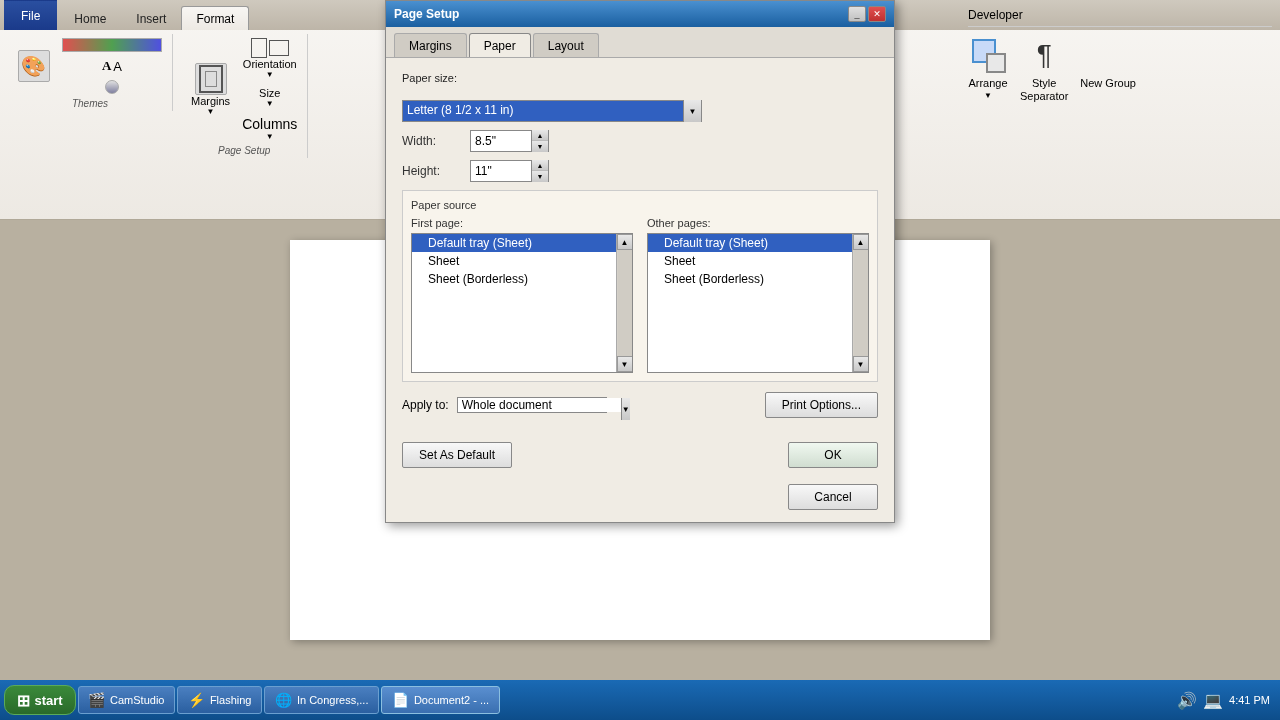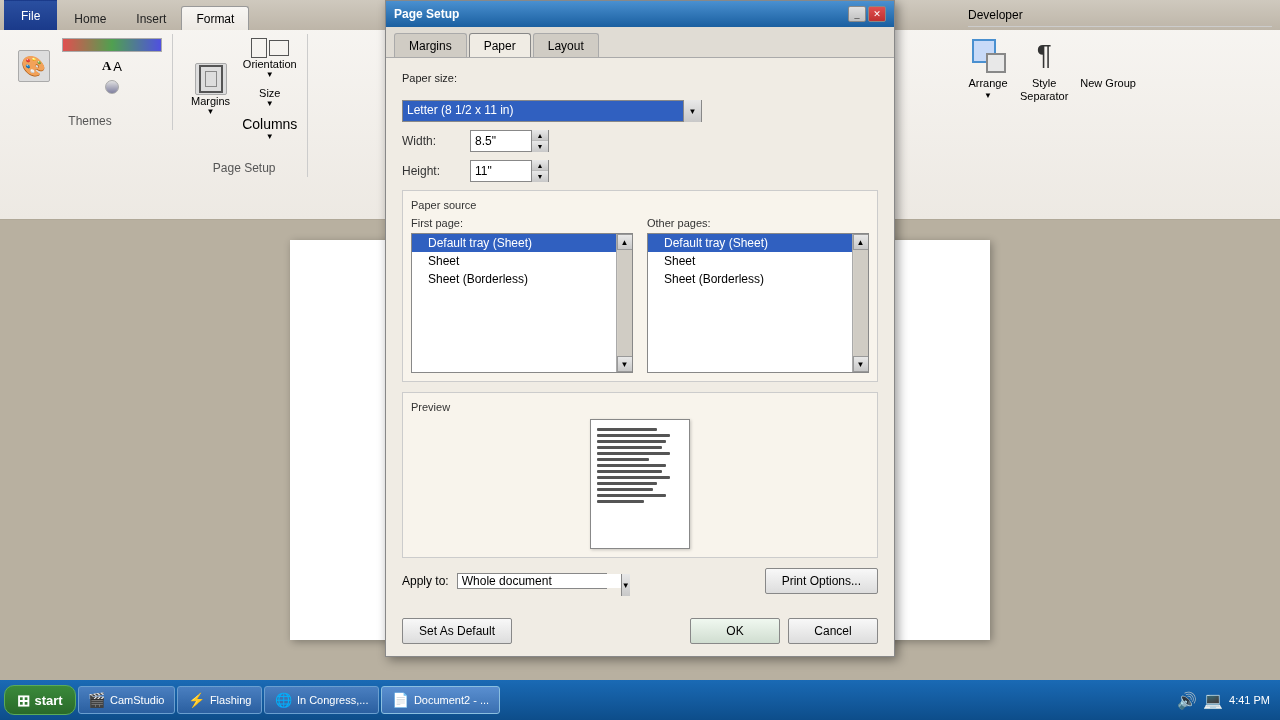--- a/index.html
+++ b/index.html
@@ -69,23 +69,24 @@
     .ribbon-group {
       display: flex;
       flex-direction: column;
       align-items: center;
       padding: 2px 6px;
       border-right: 1px solid #ccc;
       min-width: 60px;
     }
 
     .ribbon-group-label {
-      font-size: 12px;
+      font-size: 10px;
       color: #555;
-      margin-top: 18px;
+      margin-top: 2px;
+      font-style: italic;
     }
 
     .ribbon-items {
       display: flex;
       gap: 4px;
       align-items: center;
     }
 
     .ribbon-btn {
       display: flex;
@@ -771,55 +772,35 @@
               <div class="list-scrollbar">
                 <div class="scroll-btn">▲</div>
                 <div class="scroll-track"></div>
                 <div class="scroll-btn">▼</div>
               </div>
             </div>
           </div>
         </div>
       </div>
 
-      <div class="preview-section">
-        <div class="preview-label">Preview</div>
-        <div class="preview-paper">
-          <div class="preview-lines">
-            <div class="preview-line" style="width:70%;"></div>
-            <div class="preview-line" style="width:85%;"></div>
-            <div class="preview-line" style="width:80%;"></div>
-            <div class="preview-line" style="width:75%;"></div>
-            <div class="preview-line" style="width:85%;"></div>
-            <div class="preview-line" style="width:60%;"></div>
-            <div class="preview-line" style="width:80%;"></div>
-            <div class="preview-line" style="width:75%;"></div>
-            <div class="preview-line" style="width:85%;"></div>
-            <div class="preview-line" style="width:70%;"></div>
-            <div class="preview-line" style="width:65%;"></div>
-            <div class="preview-line" style="width:80%;"></div>
-            <div class="preview-line" style="width:55%;"></div>
-          </div>
-        </div>
-      </div>
 
       <div class="bottom-row">
         <span class="apply-label">Apply to:</span>
         <div class="apply-combo">
           <input class="apply-input" type="text" value="Whole document" style="">
           <div class="combo-btn">▼</div>
         </div>
         <div style="flex:1;"></div>
         <button class="dialog-btn">Print Options...</button>
       </div>
     </div>
 
     <div class="dialog-footer">
       <button class="dialog-btn">Set As Default</button>
-      <div style="display:flex;gap:8px;">
+      <div style="display:flex;gap:16px;flex-direction:column;">
         <button class="dialog-btn primary">OK</button>
         <button class="dialog-btn">Cancel</button>
       </div>
     </div>
   </div>
 </div>
 
 <div class="taskbar">
   <div class="start-btn">
     <span style="font-size:16px;">⊞</span>

